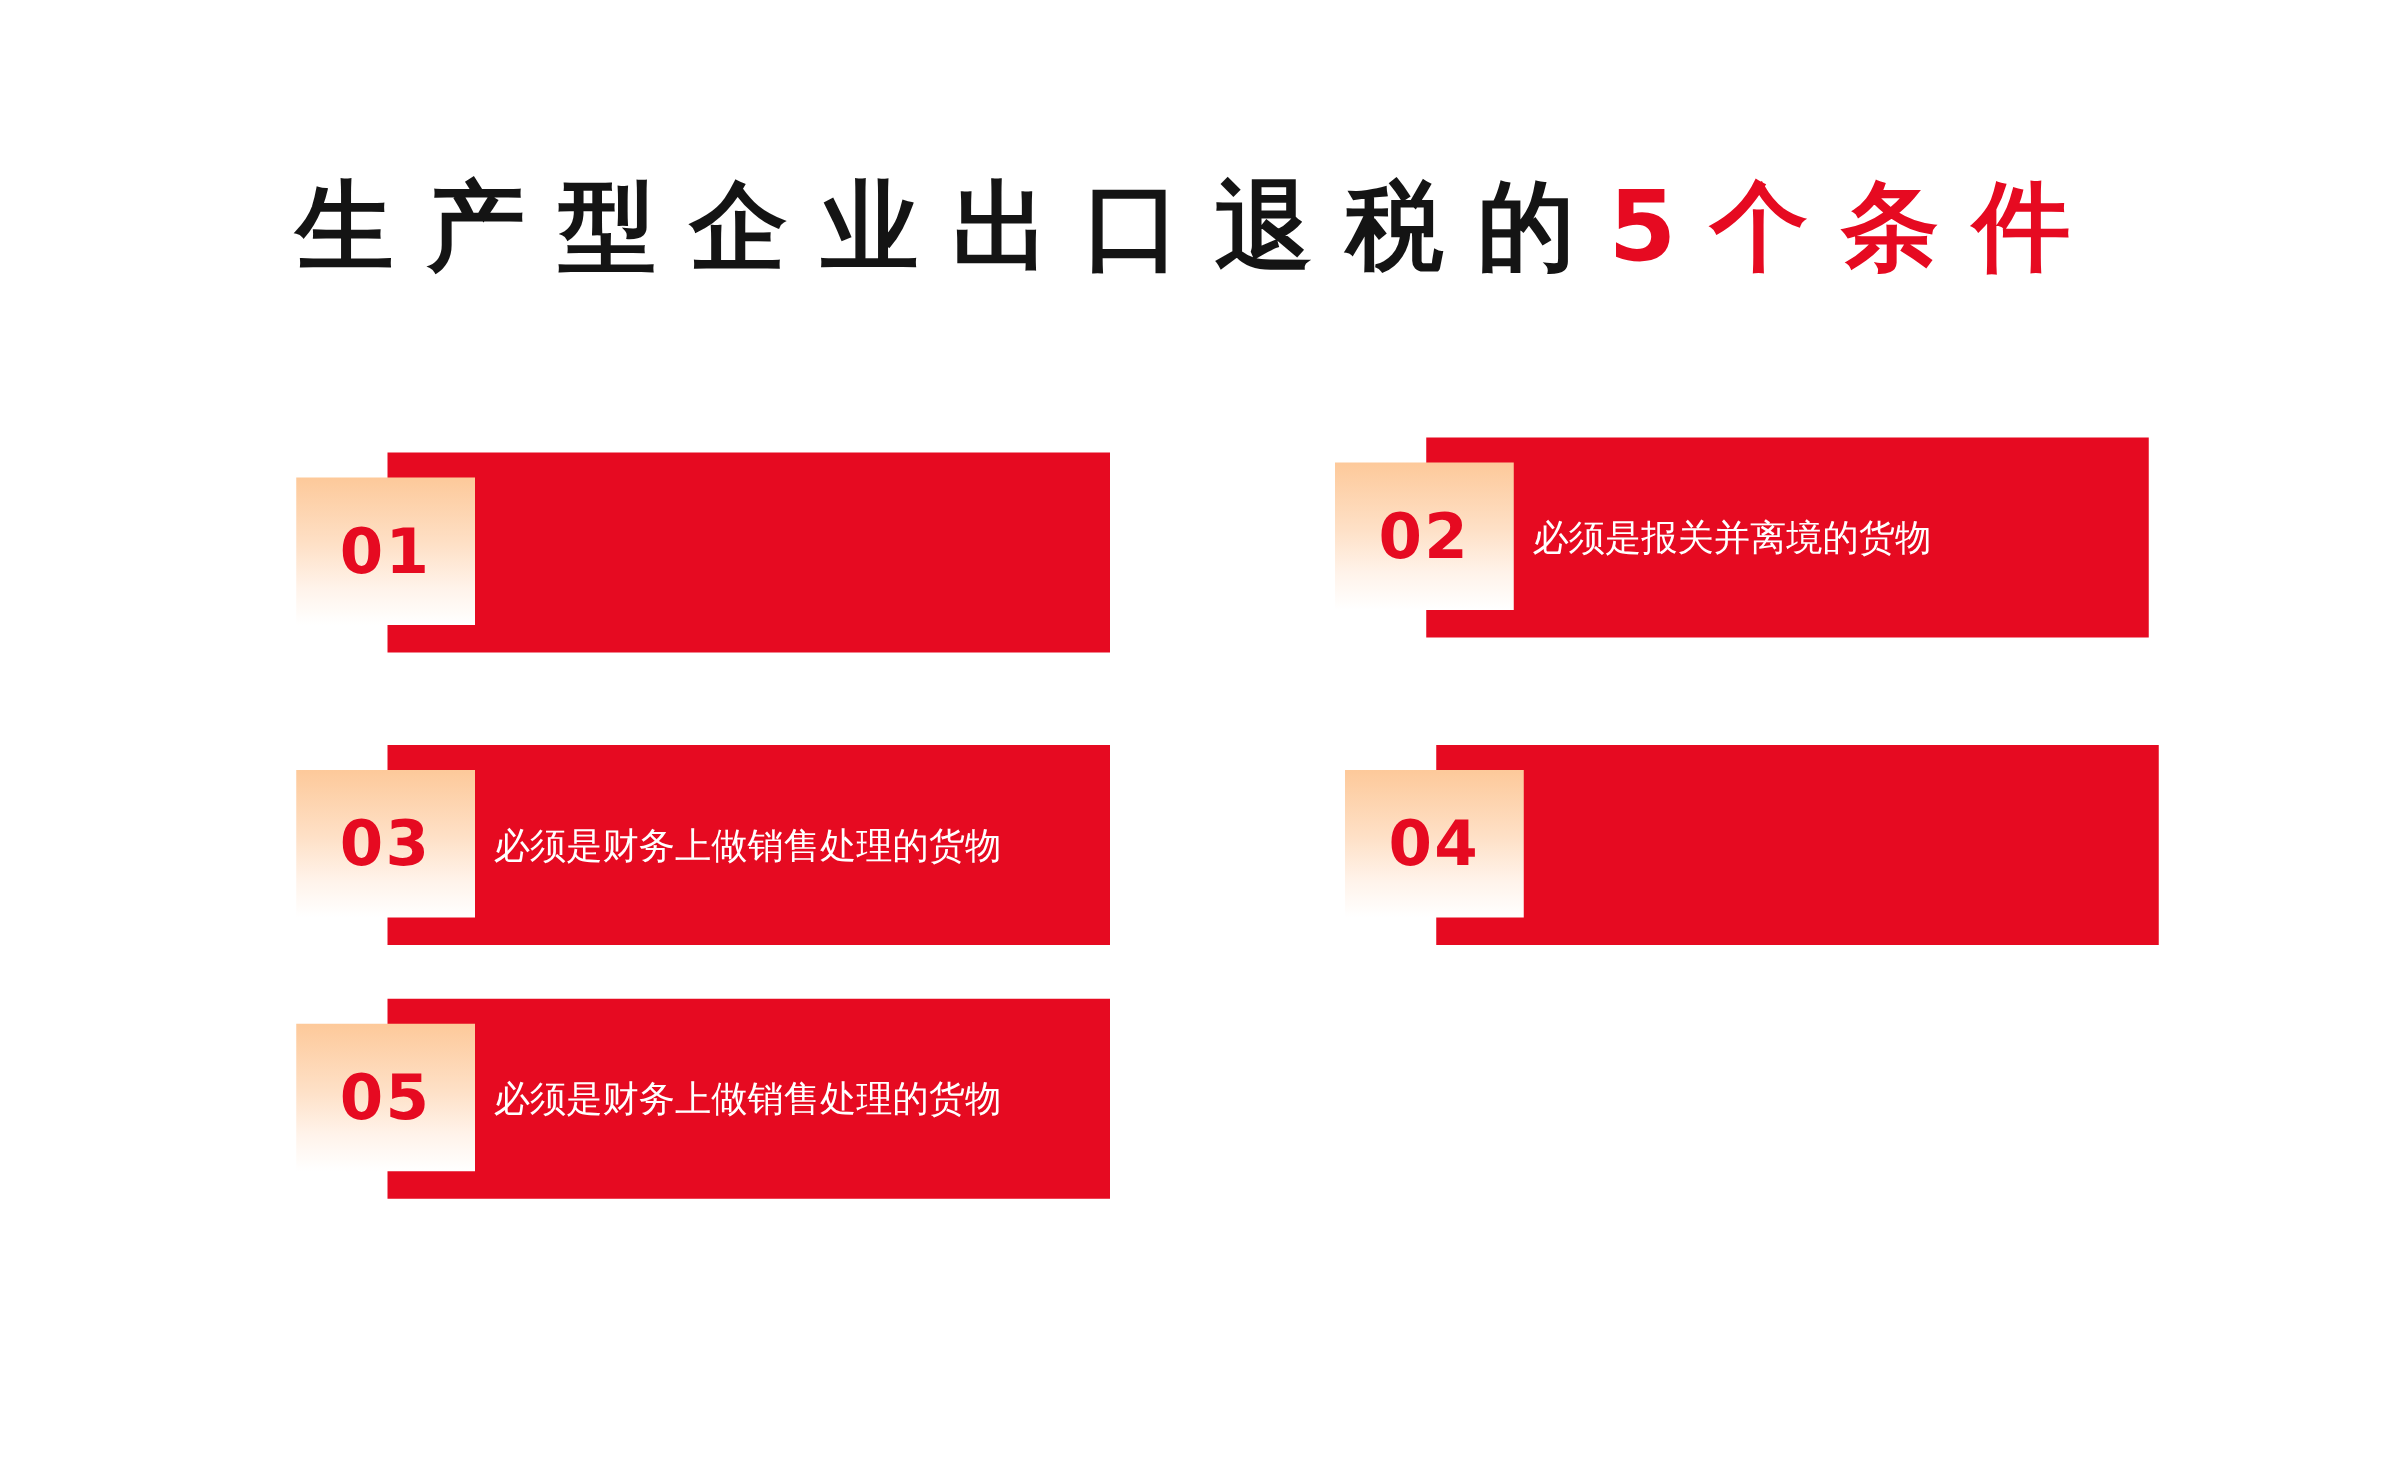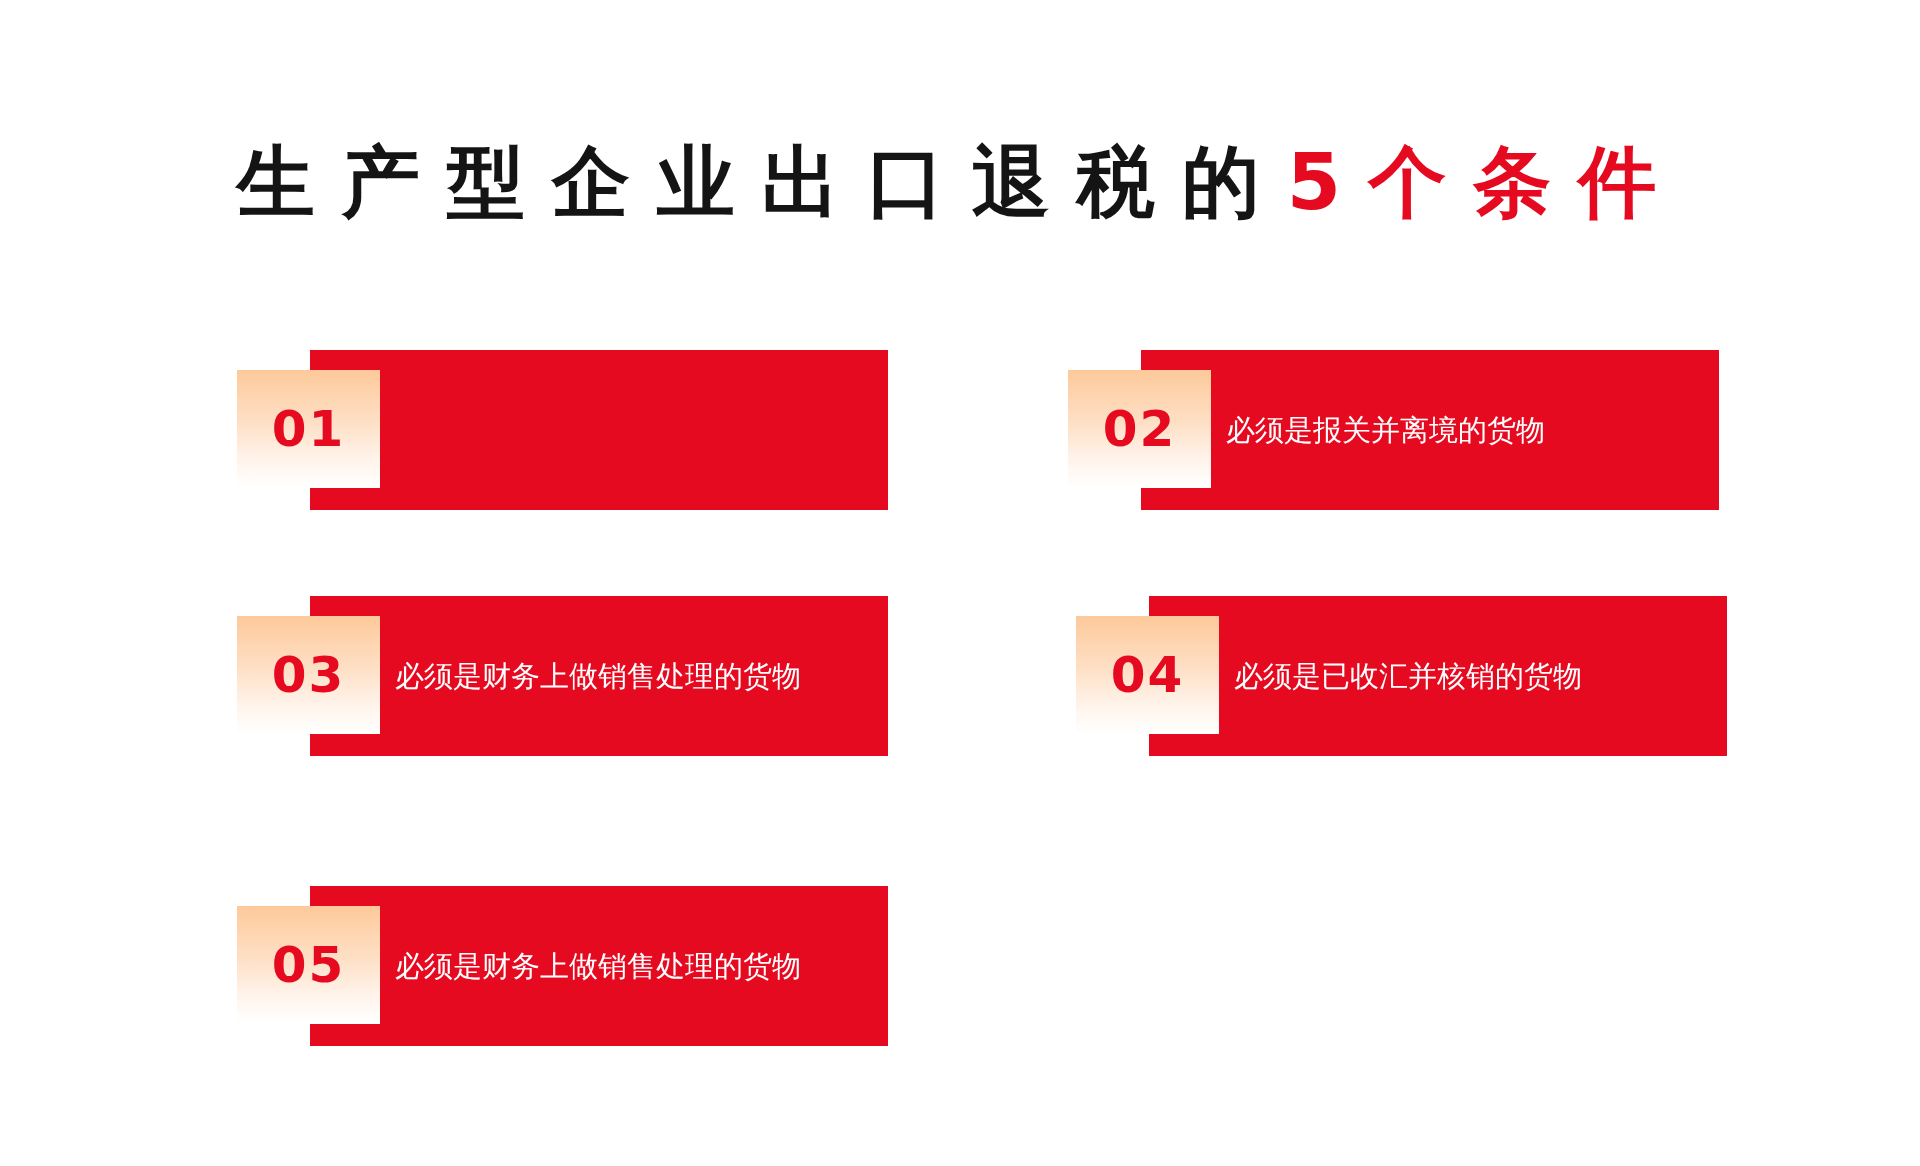--- a/index.html
+++ b/index.html
@@ -31,21 +31,21 @@
     color: #ffffff; font-size: 29px; white-space: nowrap;
   }
 </style>
 </head>
 <body>
 
 <div class="title">
   <span>生产型企业出口退税的</span><span class="accent">5个条件</span>
 </div>
 
-<div class="card" style="left:237px; top:350px;">
+<div class="card" style="left:237px; top:362px;">
   <div class="bar"></div>
   <div class="num-box">
     <span class="num">01</span>
   </div>
 </div>
 
 <div class="card" style="left:1033px; top:350px;margin-left:35px;">
   <div class="bar"></div>
   <div class="num-box">
     <span class="num">02</span>
@@ -59,22 +59,21 @@
     <span class="num">03</span>
   </div>
   <div class="text">必须是财务上做销售处理的货物</div>
 </div>
 
 <div class="card" style="left:1076px; top:596px;">
   <div class="bar"></div>
   <div class="num-box">
     <span class="num">04</span>
   </div>
-  <div class="text">必须是已收汇并核销的货物</div>
 </div>
 
-<div class="card" style="left:237px; top:886px;padding-left:40px;">
+<div class="card" style="left:237px; top:799px;padding-left:40px;">
   <div class="bar"></div>
   <div class="num-box">
     <span class="num">05</span>
   </div>
   <div class="text">必须是财务上做销售处理的货物</div>
 </div>
 
 </body></html>

